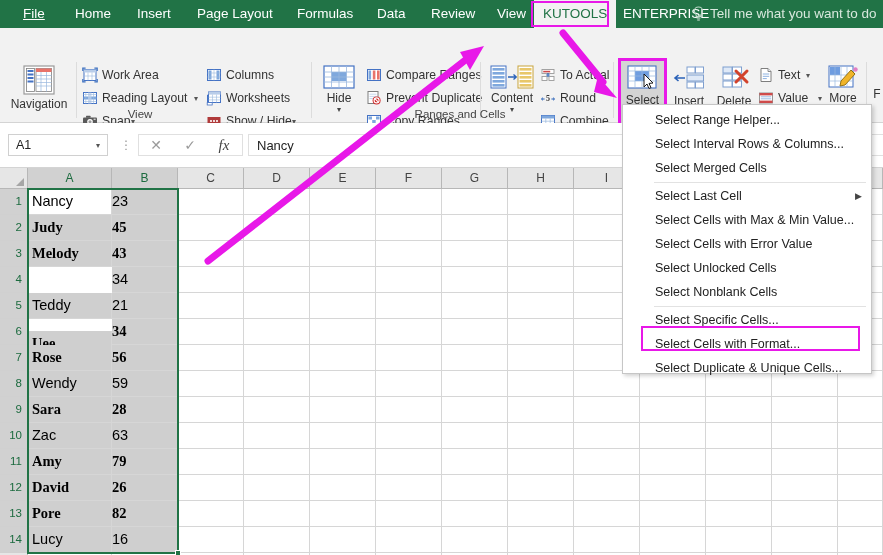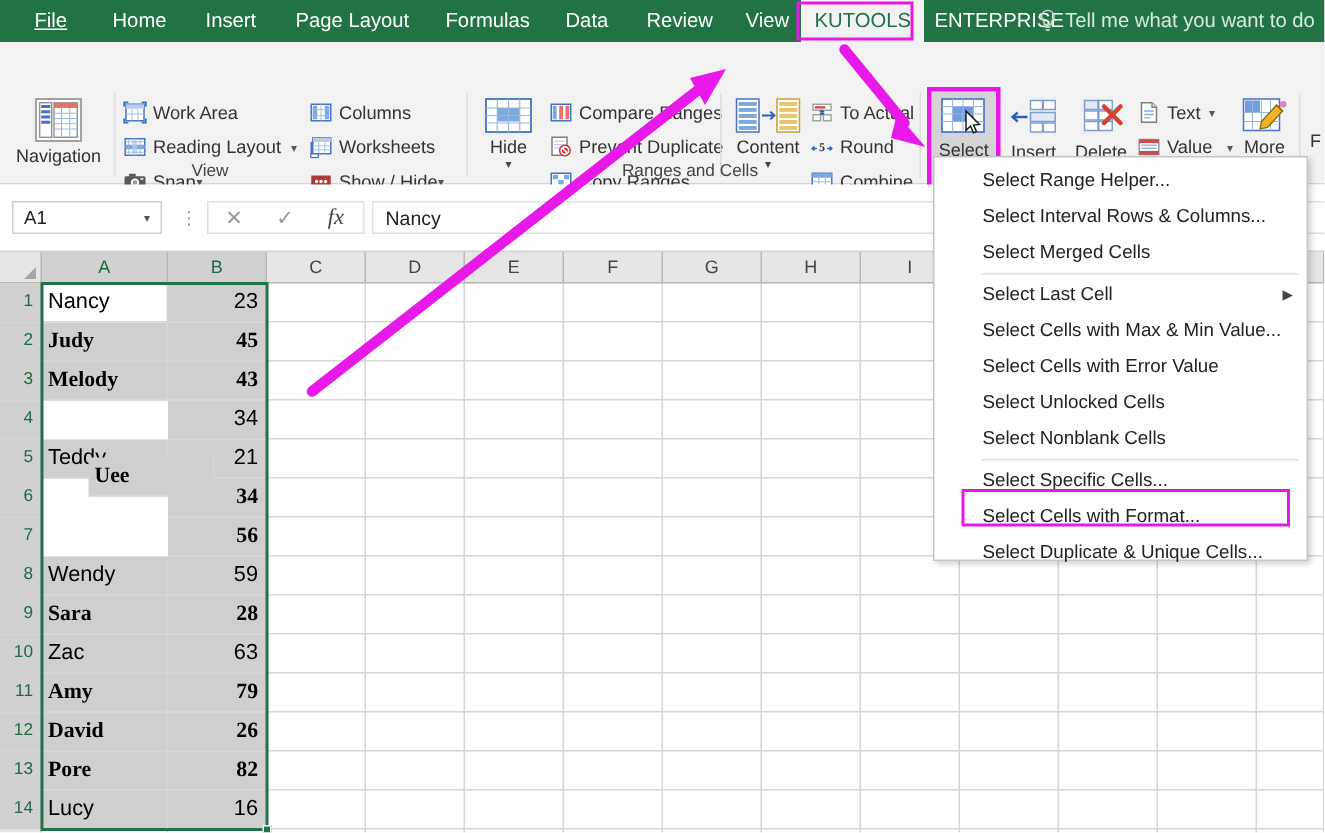--- a/index.html
+++ b/index.html
@@ -150,21 +150,21 @@
   }
   .rowhead.sel { background: #d1d1d1; color: #1c6b3f; }
   .cell {
     position: absolute; height: 26px; line-height: 25px;
     font-size: 14.5px; color: #000;
     border-right: 1px solid #d6d6d6; border-bottom: 1px solid #d6d6d6;
     overflow: hidden; white-space: nowrap;
     cursor: cell;
   }
   .cell.txt { padding-left: 4px; text-align: left; }
-  .cell.num { padding-right: 5px; text-align: right; }
+  .cell.num { padding-right: 5px; }
   .cell.selfill { background: #cfcfcf; }
   .cell.active { background: #ffffff; }
   .cell.bold { font-weight: bold; font-family: Liberation Serif, serif; }
   .selrect {
     position: absolute; border: 2px solid #217346; pointer-events: none;
   }
   .selhandle {
     position: absolute; width: 6px; height: 6px; background: #217346;
     border: 1px solid #ffffff;
   }
@@ -625,24 +625,25 @@
     <div class="cell num selfill bold" style="left:112px;top:73px;width:66px;"><span>43</span></div>
 
     <div class="rowhead sel" style="top:99px;"><span>4</span></div>
     <div class="cell num selfill" style="left:112px;top:99px;width:66px;"><span>34</span></div>
 
     <div class="rowhead sel" style="top:125px;"><span>5</span></div>
     <div class="cell txt selfill" style="left:28px;top:125px;width:84px;"><span>Teddy</span></div>
     <div class="cell num selfill" style="left:112px;top:125px;width:66px;"><span>21</span></div>
 
     <div class="rowhead sel" style="top:151px;"><span>6</span></div>
-    <div class="cell txt selfill bold" style="left:28px;top:137px;width:84px;margin-left:31px;"><span>Uee</span></div>
+    <div class="cell txt selfill bold" style="left:28px;top:163px;width:84px;"><span>Uee</span></div>
     <div class="cell num selfill bold" style="left:112px;top:151px;width:66px;"><span>34</span></div>
 
     <div class="rowhead sel" style="top:177px;"><span>7</span></div>
+    <div class="cell txt selfill bold" style="left:28px;top:177px;width:84px;"><span>Rose</span></div>
     <div class="cell num selfill bold" style="left:112px;top:177px;width:66px;"><span>56</span></div>
 
     <div class="rowhead sel" style="top:203px;"><span>8</span></div>
     <div class="cell txt selfill" style="left:28px;top:203px;width:84px;"><span>Wendy</span></div>
     <div class="cell num selfill" style="left:112px;top:203px;width:66px;"><span>59</span></div>
 
     <div class="rowhead sel" style="top:229px;"><span>9</span></div>
     <div class="cell txt selfill bold" style="left:28px;top:229px;width:84px;"><span>Sara</span></div>
     <div class="cell num selfill bold" style="left:112px;top:229px;width:66px;"><span>28</span></div>
 

